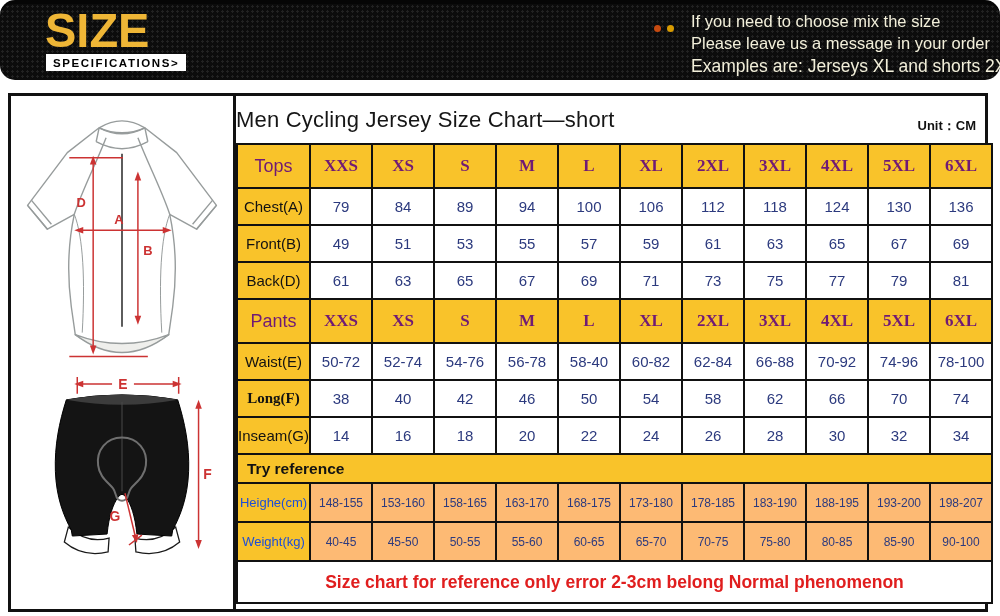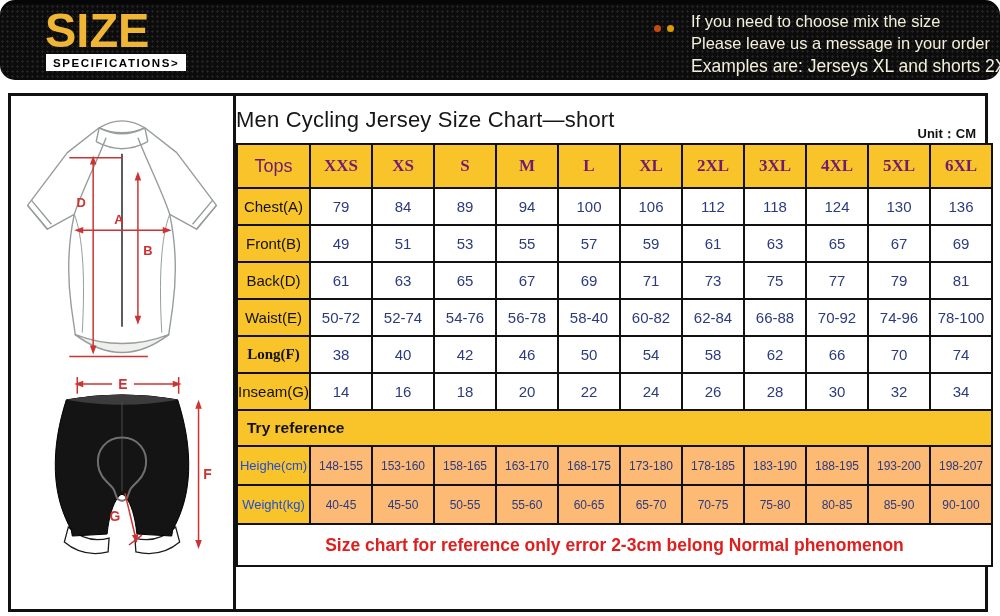--- a/index.html
+++ b/index.html
@@ -49,37 +49,37 @@
   .diagram-panel {
     width:225px; flex:0 0 225px; border-right:3px solid #111;
     box-sizing:border-box; display:flex; flex-direction:column; align-items:center;
     background:#fff;
   }
   .diagram-panel svg { display:block; }
 
   .table-panel { flex:1; display:flex; flex-direction:column; min-width:0; }
   .title-row { height:47px; flex:0 0 47px; position:relative; display:flex; align-items:center; justify-content:flex-start; }
   .chart-title { font-size:22px; color:#161616; letter-spacing:0.2px; }
-  .unit-label { position:absolute; right:9px; bottom:0; font-size:13px; font-weight:bold; color:#111; }
+  .unit-label { position:absolute; right:9px; bottom:8px; font-size:13px; font-weight:bold; color:#111; }
 
   
   table.size-table { width:100%; border-collapse:collapse; table-layout:fixed; }
   table.size-table th, table.size-table td {
     border:2px solid #111; text-align:center; vertical-align:middle; padding:0;
     overflow:hidden; white-space:nowrap;
   }
   tr.header-row { height:44px; }
   tr.header-row th { background:var(--table-yellow,#F9C32A); color:#701a75; }
   th.group-label { font-size:18px; font-weight:normal; }
   th.size-col { font-family:"Liberation Serif", serif; font-size:17px; font-weight:bold; }
   tr.data-row { height:37px;margin-top:30px; }
   tr.data-row td.row-label { background:var(--table-yellow,#F9C32A); color:#121212; font-size:15px; }
   tr.data-row td.val { color:var(--value-navy,#2C3A7E); font-size:15px; background:#fff; }
   tr[data-name="row-long-f"] td.row-label { font-family:"Liberation Serif", serif; font-weight:bold; }
-  tr.tryref-row { height:36px; }
+  tr.tryref-row { height:29px; }
   tr.tryref-row td {
     background:var(--table-yellow,#F9C32A); color:#121212;
     text-align:left; font-weight:bold; font-size:15.5px; padding-left:9px;
   }
   tr.ref-row { height:39px; }
   tr.ref-row td.row-label { background:var(--table-yellow,#F9C32A); color:#1d4ed8; font-size:13px; }
   tr.ref-row td.val { color:var(--value-navy,#2C3A7E); font-size:12px; background:#fdba74; }
   tr.note-row { height:42px; }
   tr.note-row td { color:var(--note-red,#E01E1E); font-weight:bold; font-size:17.5px; background:#fff; }
 
@@ -265,20 +265,34 @@
               <td class="val" data-name="value-back-d-s">65</td>
               <td class="val" data-name="value-back-d-m">67</td>
               <td class="val" data-name="value-back-d-l">69</td>
               <td class="val" data-name="value-back-d-xl">71</td>
               <td class="val" data-name="value-back-d-2xl">73</td>
               <td class="val" data-name="value-back-d-3xl">75</td>
               <td class="val" data-name="value-back-d-4xl">77</td>
               <td class="val" data-name="value-back-d-5xl">79</td>
               <td class="val" data-name="value-back-d-6xl">81</td>
             </tr>
+            <tr class="header-row" data-name="size-header-row-pants">
+              <th class="group-label" data-name="pants-group-header">Pants</th>
+              <th class="size-col" data-name="size-col-header-xxs">XXS</th>
+              <th class="size-col" data-name="size-col-header-xs">XS</th>
+              <th class="size-col" data-name="size-col-header-s">S</th>
+              <th class="size-col" data-name="size-col-header-m">M</th>
+              <th class="size-col" data-name="size-col-header-l">L</th>
+              <th class="size-col" data-name="size-col-header-xl">XL</th>
+              <th class="size-col" data-name="size-col-header-2xl">2XL</th>
+              <th class="size-col" data-name="size-col-header-3xl">3XL</th>
+              <th class="size-col" data-name="size-col-header-4xl">4XL</th>
+              <th class="size-col" data-name="size-col-header-5xl">5XL</th>
+              <th class="size-col" data-name="size-col-header-6xl">6XL</th>
+            </tr>
             <tr class="data-row" data-name="row-waist-e">
               <td class="row-label" data-name="row-label-waist-e">Waist(E)</td>
               <td class="val" data-name="value-waist-e-xxs">50-72</td>
               <td class="val" data-name="value-waist-e-xs">52-74</td>
               <td class="val" data-name="value-waist-e-s">54-76</td>
               <td class="val" data-name="value-waist-e-m">56-78</td>
               <td class="val" data-name="value-waist-e-l">58-40</td>
               <td class="val" data-name="value-waist-e-xl">60-82</td>
               <td class="val" data-name="value-waist-e-2xl">62-84</td>
               <td class="val" data-name="value-waist-e-3xl">66-88</td>

